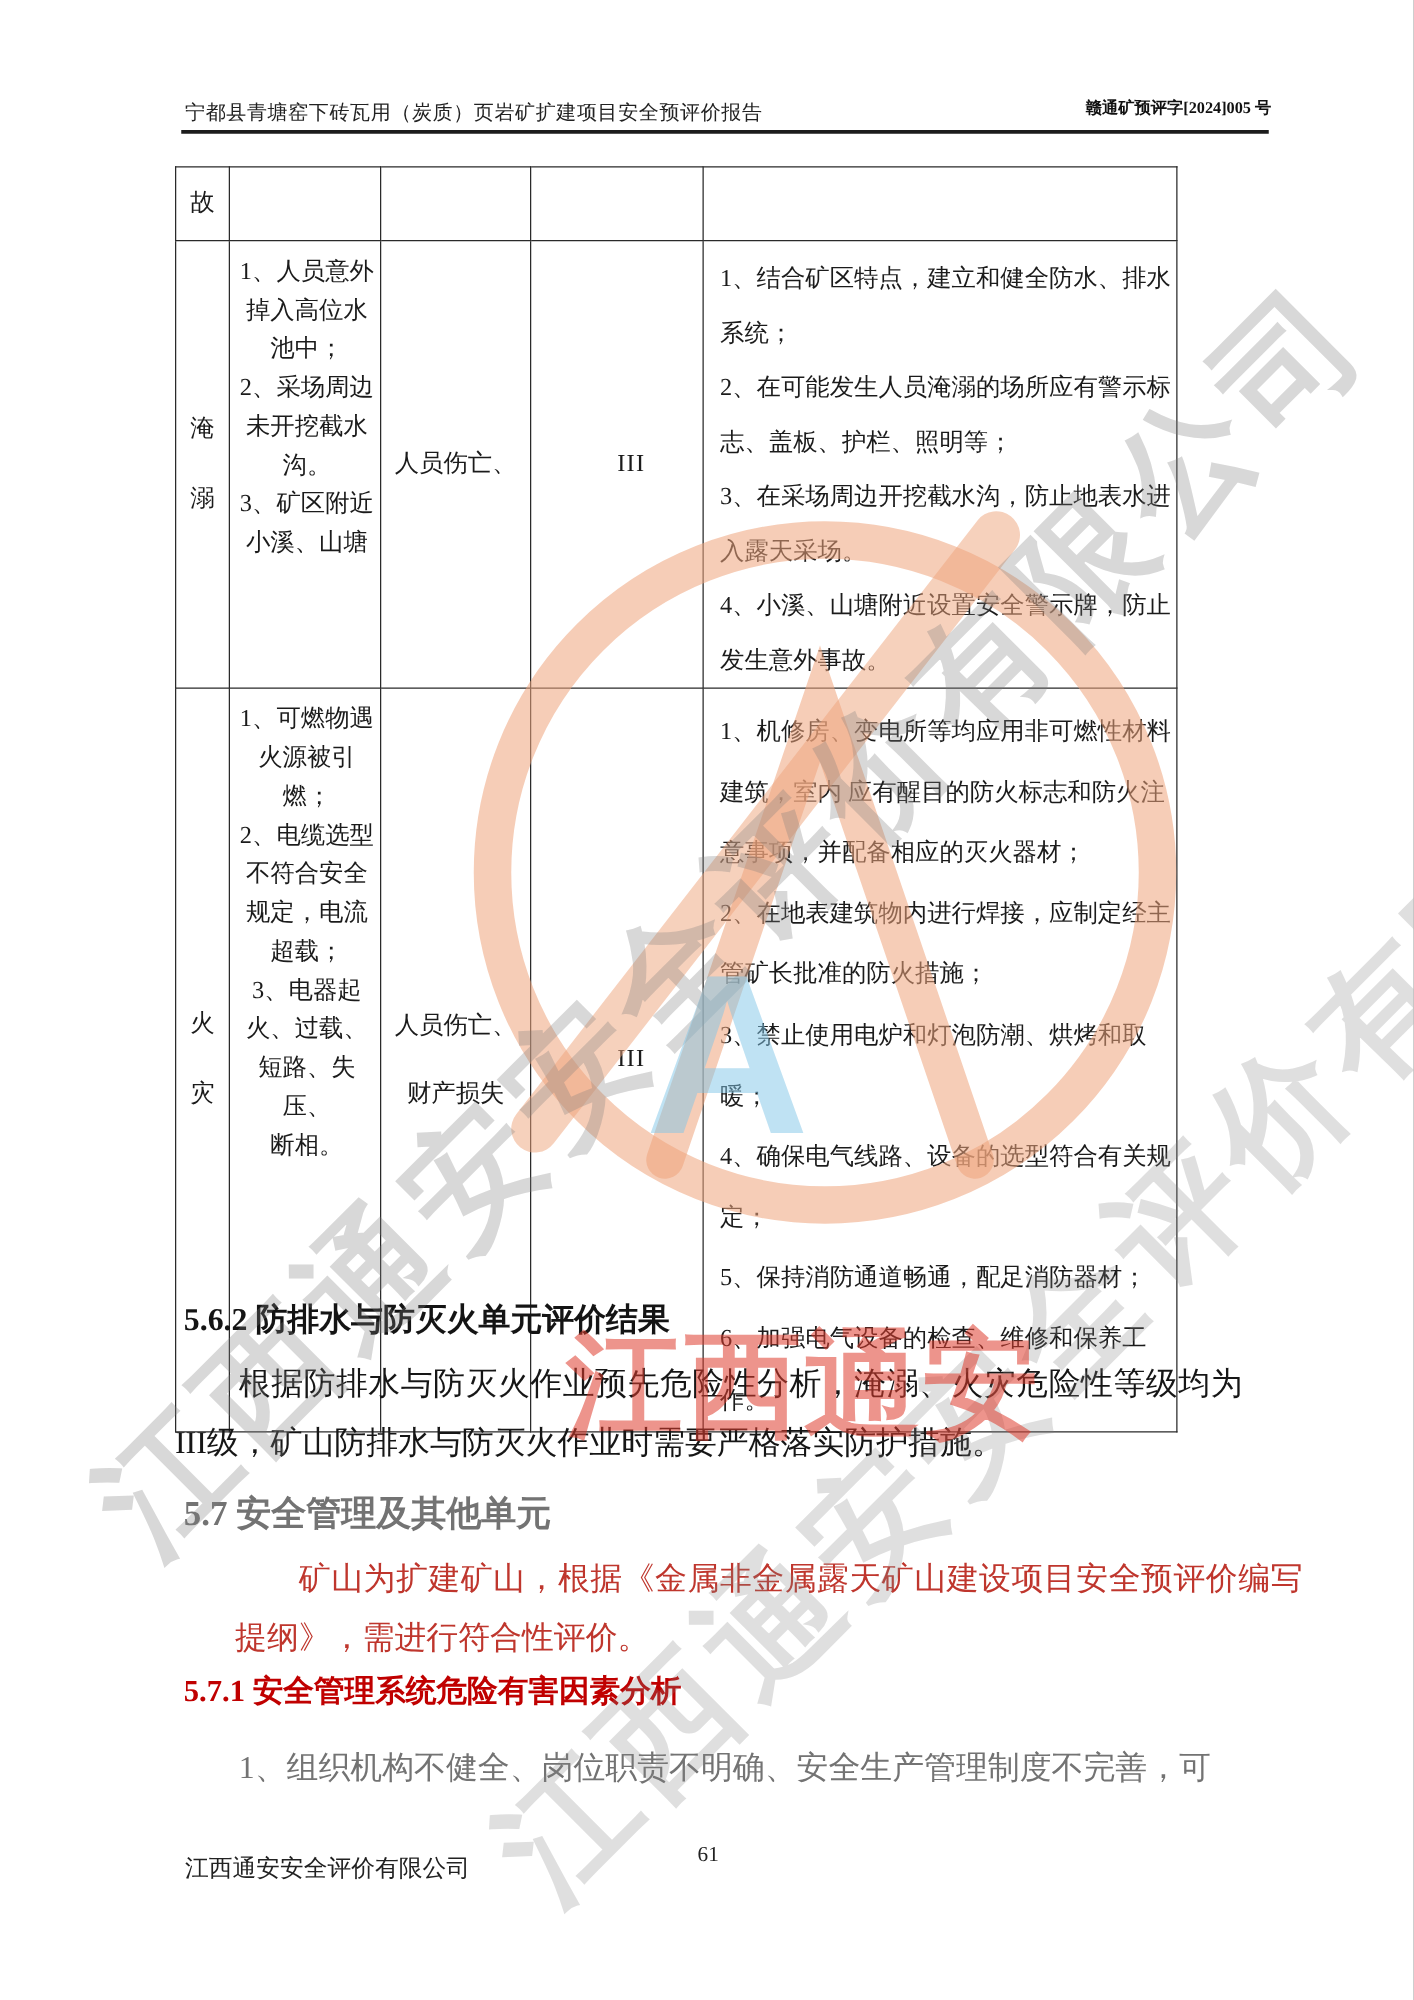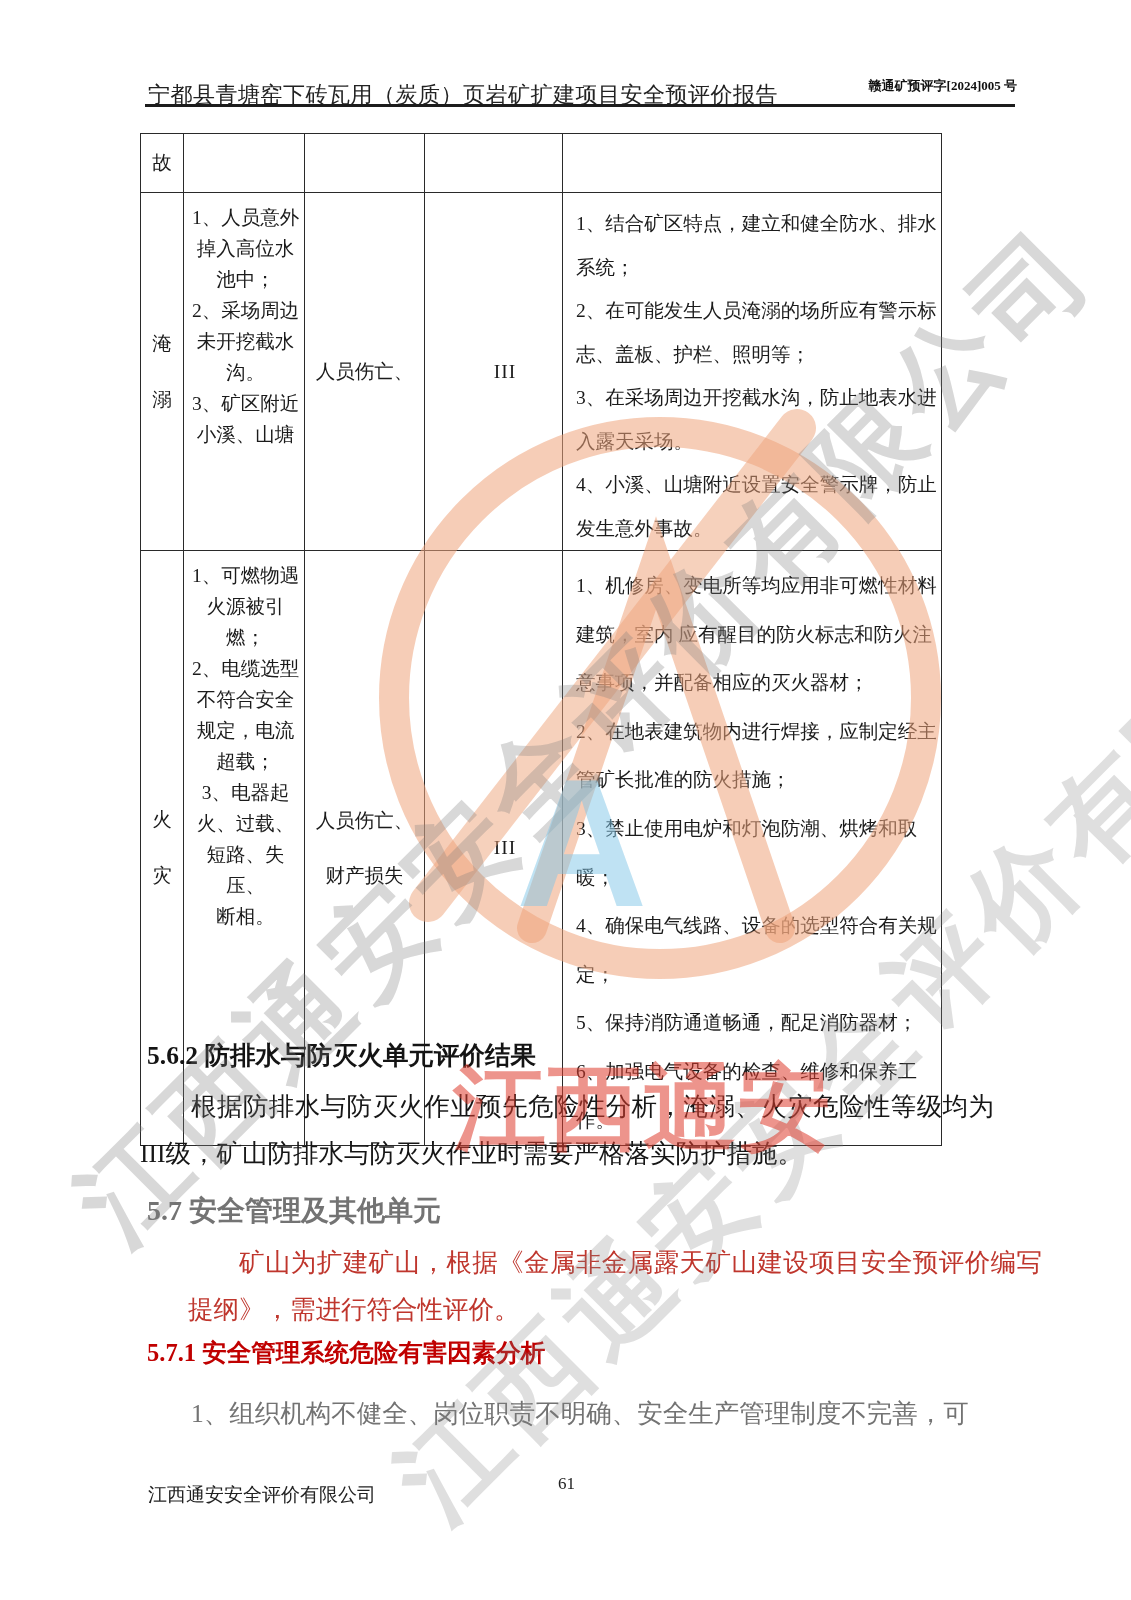--- a/index.html
+++ b/index.html
@@ -6,21 +6,21 @@
   .page{
     position:relative;
     width:1131px;height:1600px;
     margin:0 auto;
     background:#ffffff;
     overflow:hidden;
     font-family:"Liberation Serif","DejaVu Serif",serif;
     color:#1a1a1a;
   }
   
-  .hdr-left{position:absolute;left:148px;top:80px;font-size:22px;letter-spacing:.5px;color:#222;}
+  .hdr-left{position:absolute;left:148px;top:80px;font-size:16px;letter-spacing:.5px;color:#222;}
   .hdr-right{position:absolute;left:795px;top:77px;width:222px;font-size:13px;font-weight:bold;color:#111;text-align:right;}
   .hdr-rule{position:absolute;left:145px;top:104px;width:870px;height:3px;background:#1c1c1c;}
   
   table.haz{
     position:absolute;left:140px;top:133px;
     border-collapse:collapse;table-layout:fixed;
     width:801px;
   }
   table.haz td{border:1.5px solid #2a2a2a;overflow:hidden;font-size:19.5px;color:#1b1b1b;}
   .c-hazard{text-align:center;vertical-align:middle;white-space:pre-line;line-height:56px;font-size:20px;}

